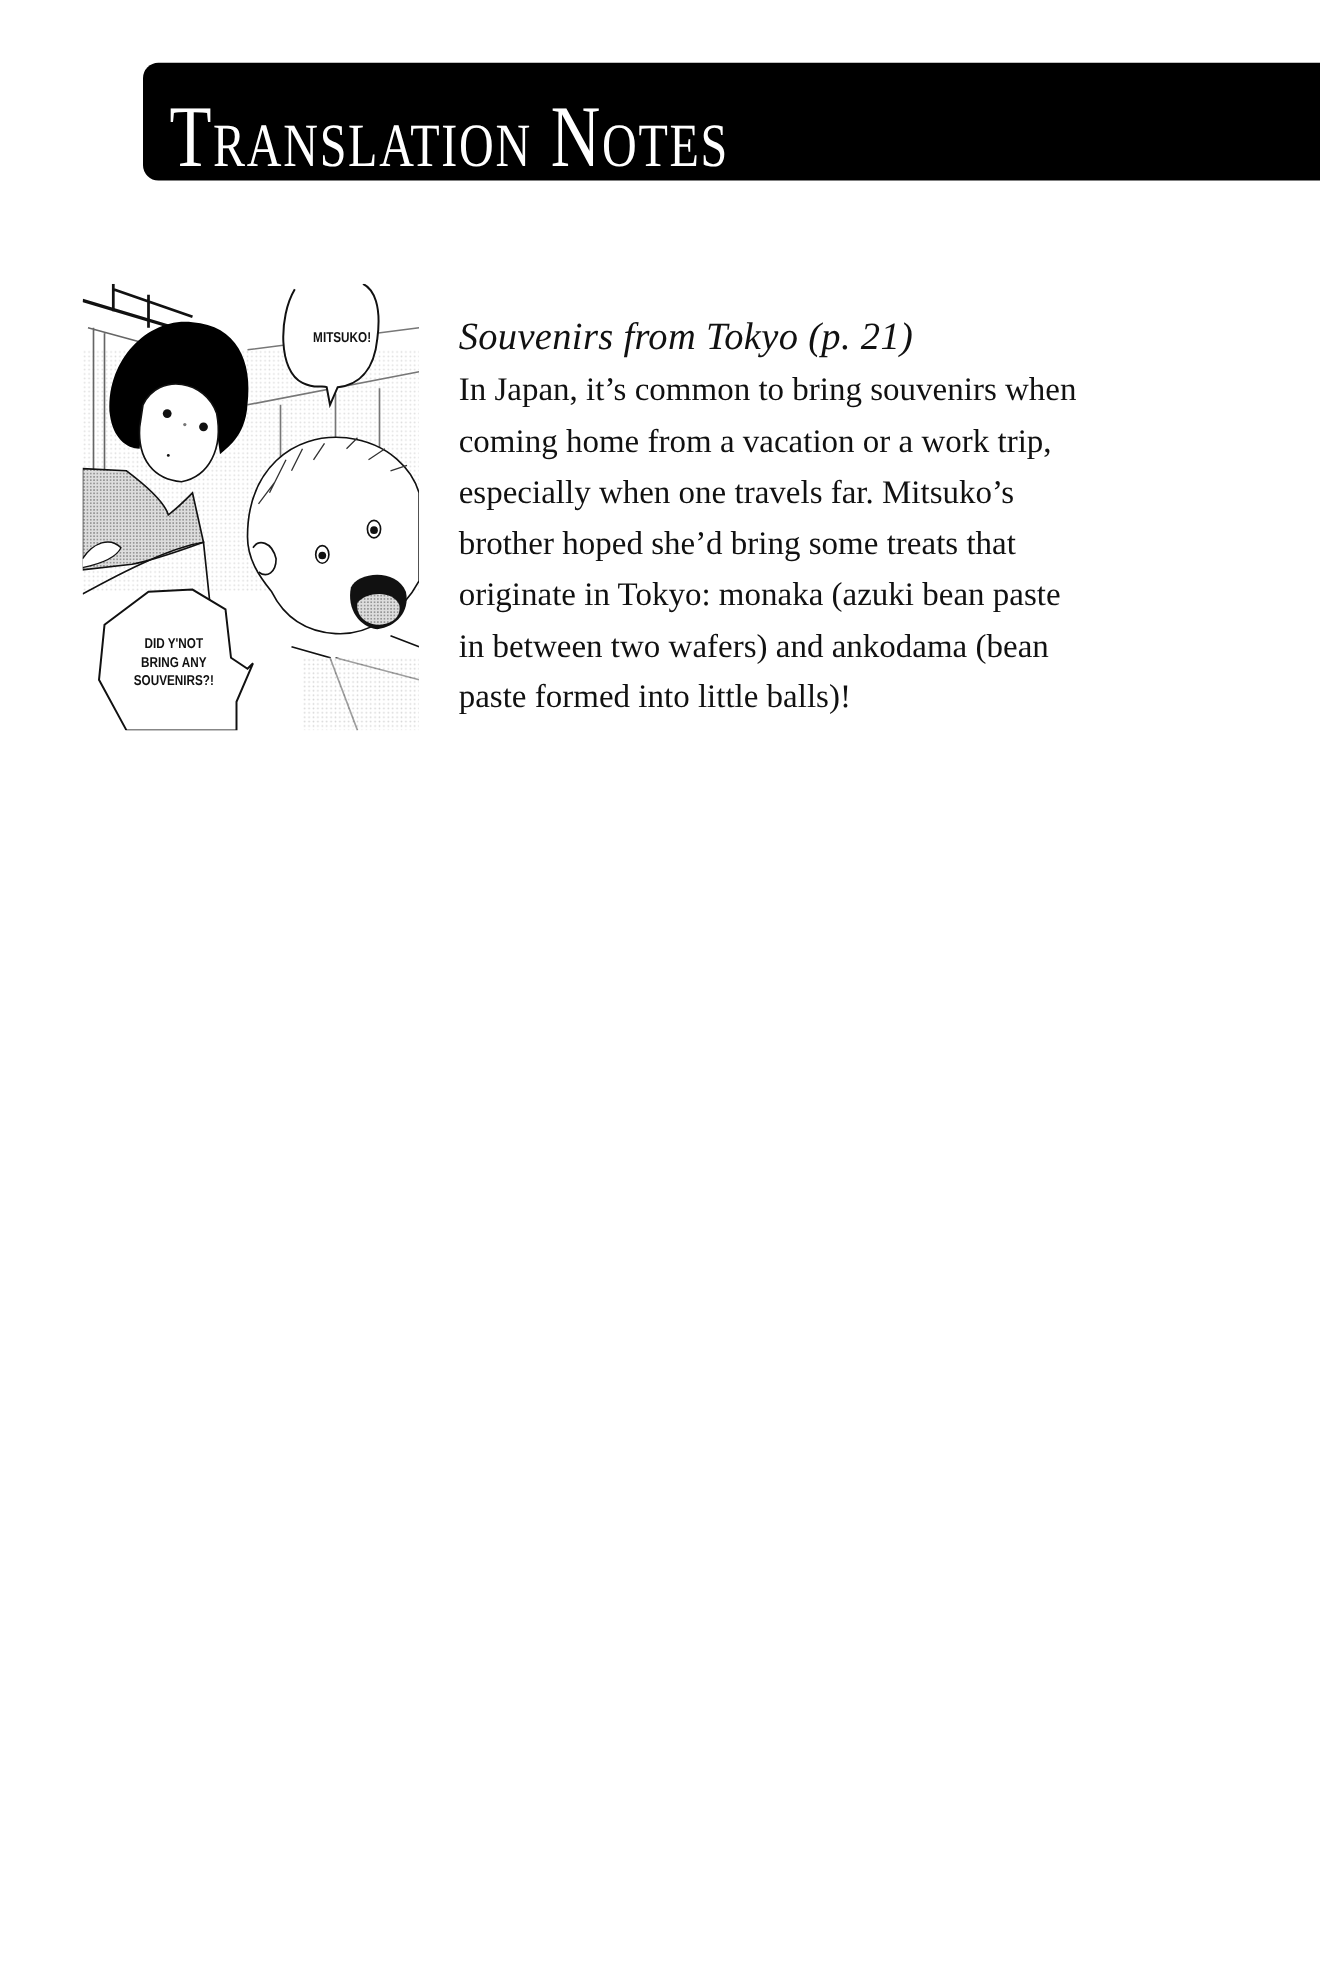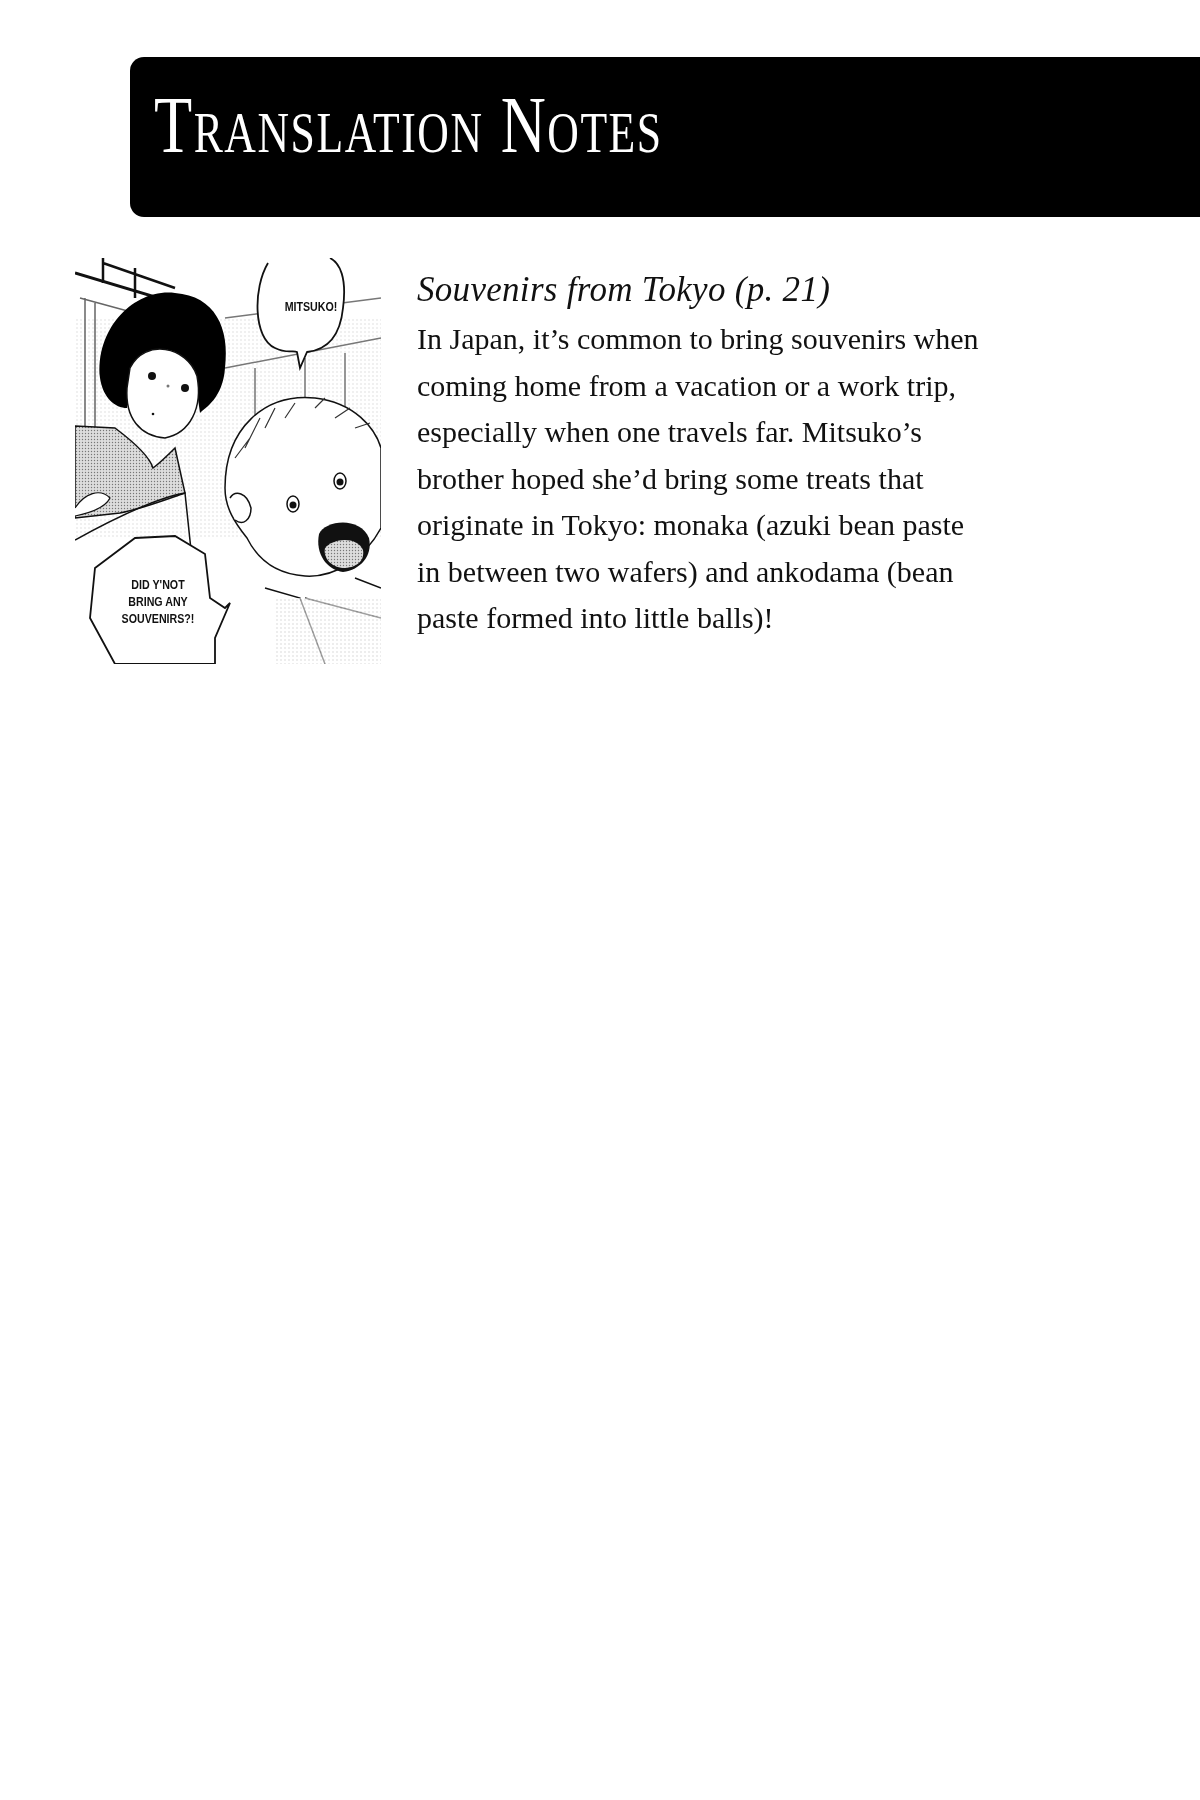--- a/index.html
+++ b/index.html
@@ -1,19 +1,19 @@
 <!DOCTYPE html>
 <html><head>
 <meta charset="utf-8">
 <style>
   html, body { margin: 0; padding: 0; background: #ffffff; }
   body { width: 1200px; height: 1800px; position: relative; overflow: hidden; font-family: "Liberation Serif", "DejaVu Serif", serif; color: #111; }
 
   .banner {
-    position: absolute; left: 130px; top: 57px; width: 1070px; height: 160px;
+    position: absolute; left: 130px; top: 57px; width: 1070px; height: 107px;
     background: #000; border-radius: 14px 0 0 14px;
   }
   .banner-title {
     position: absolute; left: 24px; top: 28px;
     color: #fff; font-family: "Liberation Serif", "DejaVu Serif", serif;
     font-size: 80px; line-height: 80px; font-variant: small-caps; letter-spacing: 2px;
     transform: scaleX(0.78); transform-origin: left center; white-space: nowrap;
   }
 
   .panel {
@@ -24,21 +24,21 @@
 
   .bubble-text {
     position: absolute; font-family: "Liberation Sans", "DejaVu Sans", sans-serif;
     font-weight: bold; font-size: 13px; line-height: 17px; text-align: center; color: #111;
     transform: scaleX(0.82);
   }
   .bubble-1 { left: 186px; top: 40px; width: 100px; }
   .bubble-2 { left: 28px; top: 318px; width: 110px; white-space: pre-line; }
 
   .note {
-    position: absolute; left: 417px; top: 268px; width: 700px;
+    position: absolute; left: 417px; top: 284px; width: 700px;
   }
   .note-title {
     font-style: italic; font-size: 35px; line-height: 44px; margin: 0 0 4px 0; font-weight: normal; letter-spacing: 0.3px;
   }
   .note-body {
     font-size: 30px; line-height: 46.5px; margin: 0; white-space: pre-line;
   }
 </style>
 </head>
 <body>

